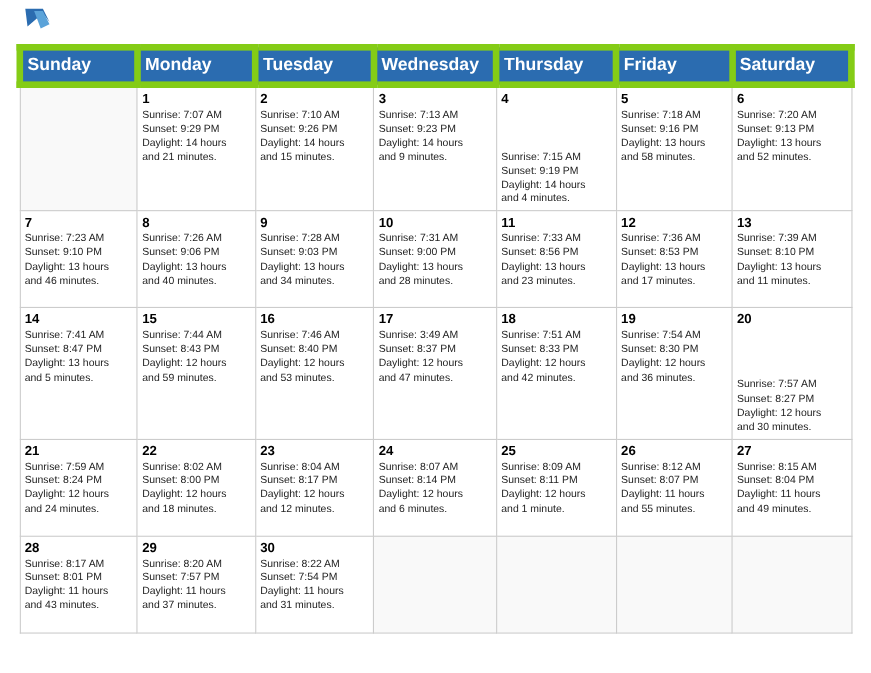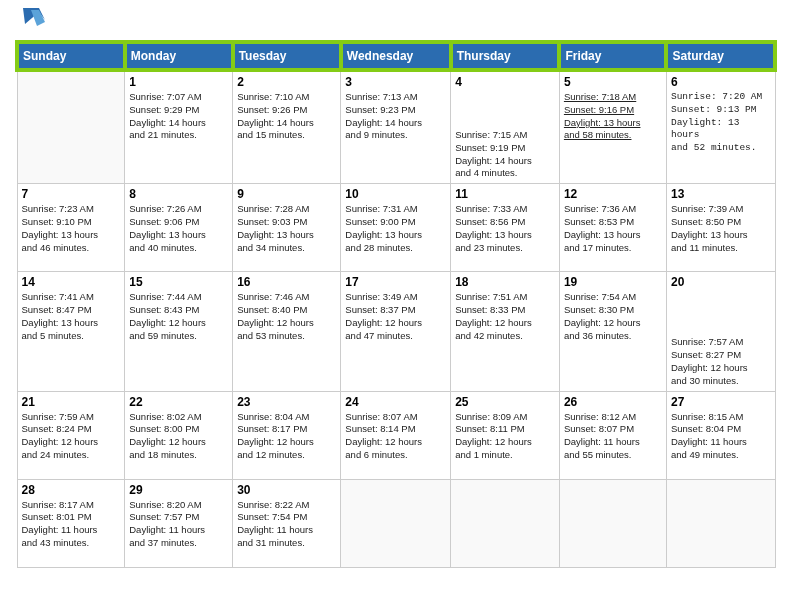--- a/index.html
+++ b/index.html
@@ -41,23 +41,23 @@
     .calendar {
       width: 100%;
       border-collapse: collapse;
       font-size: 10.5px;
     }
     .calendar th {
       background: #2b6cb0;
       color: #fff;
       padding: 5px 4px;
       text-align: left;
-      font-size: 12px;
+      font-size: 16px;
       font-weight: bold;
-      border: 4px solid #84cc16;
+      border: 6px solid #84cc16;
     }
     .calendar td {
       border: 1px solid #ccc;
       vertical-align: top;
       padding: 3px 4px;
       width: 113px;
       height: 88px;
     }
     .day-number {
       font-size: 12px;
@@ -135,28 +135,28 @@
           </td>
           <td>
             <span class="day-number">4</span>
             <div class="day-info" style="white-space: pre-line; margin-top: 40px;">Sunrise: 7:15 AM
 Sunset: 9:19 PM
 Daylight: 14 hours
 and 4 minutes.</div>
           </td>
           <td>
             <span class="day-number">5</span>
-            <div class="day-info" style="white-space: pre-line; text-decoration: underline;">Sunrise: 7:18 AM
+            <div class="day-info" style="white-space: pre-line;">Sunrise: 7:18 AM
 Sunset: 9:16 PM
 Daylight: 13 hours
 and 58 minutes.</div>
           </td>
           <td>
             <span class="day-number">6</span>
-            <div class="day-info" style="white-space: pre-line; font-family: Liberation Mono, monospace;">Sunrise: 7:20 AM
+            <div class="day-info" style="white-space: pre-line;">Sunrise: 7:20 AM
 Sunset: 9:13 PM
 Daylight: 13 hours
 and 52 minutes.</div>
           </td>
         </tr>
         <tr>
           <td>
             <span class="day-number">7</span>
             <div class="day-info" style="white-space: pre-line;">Sunrise: 7:23 AM
 Sunset: 9:10 PM
@@ -194,21 +194,21 @@
           <td>
             <span class="day-number">12</span>
             <div class="day-info" style="white-space: pre-line;">Sunrise: 7:36 AM
 Sunset: 8:53 PM
 Daylight: 13 hours
 and 17 minutes.</div>
           </td>
           <td>
             <span class="day-number">13</span>
             <div class="day-info" style="white-space: pre-line;">Sunrise: 7:39 AM
-Sunset: 8:50 PM
+Sunset: 8:10 PM
 Daylight: 13 hours
 and 11 minutes.</div>
           </td>
         </tr>
         <tr>
           <td>
             <span class="day-number">14</span>
             <div class="day-info" style="white-space: pre-line;">Sunrise: 7:41 AM
 Sunset: 8:47 PM
 Daylight: 13 hours

